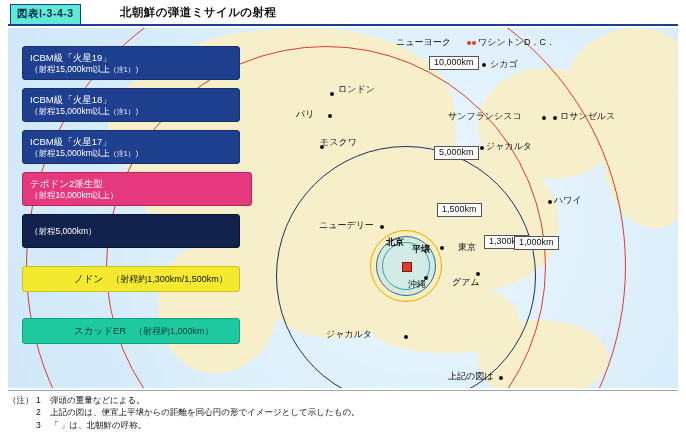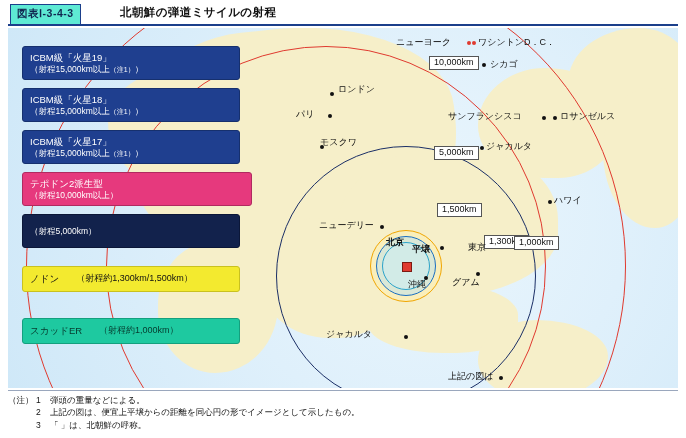--- a/index.html
+++ b/index.html
@@ -112,21 +112,21 @@
     font-size:9.5px;line-height:1.25;color:#fff;
     display:flex;flex-direction:column;justify-content:center;
     padding:3px 7px;
   }
   .lg .sub{font-size:8.5px;}
   .lg-blue{background:#1f3f8f;border:1px solid #16306e;}
   .lg-pink{background:#e6397d;border:1px solid #b02a60;}
   .lg-navy{background:#12224c;border:1px solid #0b1738;}
   .lg-yellow{background:#f3ea2f;border:1px solid #c9c11f;color:#111;}
   .lg-green{background:#1ec9a0;border:1px solid #14a07e;color:#063a2e;}
-  .lg-row{display:flex;align-items:flex-start;gap:17px;}
+  .lg-row{display:flex;align-items:flex-end;gap:8px;margin-left:44px;}
   .lg-row .right{font-size:9px;}
 
   
   .notes{position:absolute;left:8px;top:394px;width:670px;font-size:8.5px;color:#111;line-height:1.45;}
   .notes .nrow{display:flex;}
   .notes .nlead{width:28px;flex:none;}
   .notes .nnum{width:14px;flex:none;}
   .footer-rule{position:absolute;left:8px;top:390px;width:670px;height:1px;background:#9aa7bd;}
 </style>
 </head>
@@ -201,21 +201,21 @@
     <div class="dot" style="left:540px;top:172px;"></div>
     <div class="city" style="left:546px;top:166px;">ハワイ</div>
 
     <div class="dot" style="left:372px;top:197px;"></div>
     <div class="city" style="left:311px;top:191px;">ニューデリー</div>
 
     <div class="city bold" style="left:378px;top:208px;">北京</div>
     <div class="city bold" style="left:404px;top:215px;">平壌</div>
 
     <div class="dot" style="left:432px;top:218px;"></div>
-    <div class="city" style="left:460px;top:213px;">東京</div>
+    <div class="city" style="left:450px;top:213px;">東京</div>
 
     <div class="dot" style="left:416px;top:248px;"></div>
     <div class="city" style="left:400px;top:250px;">沖縄</div>
 
     <div class="dot" style="left:468px;top:244px;"></div>
     <div class="city" style="left:444px;top:248px;">グアム</div>
 
     <div class="dot" style="left:396px;top:307px;"></div>
     <div class="city" style="left:318px;top:300px;">ジャカルタ</div>
 

